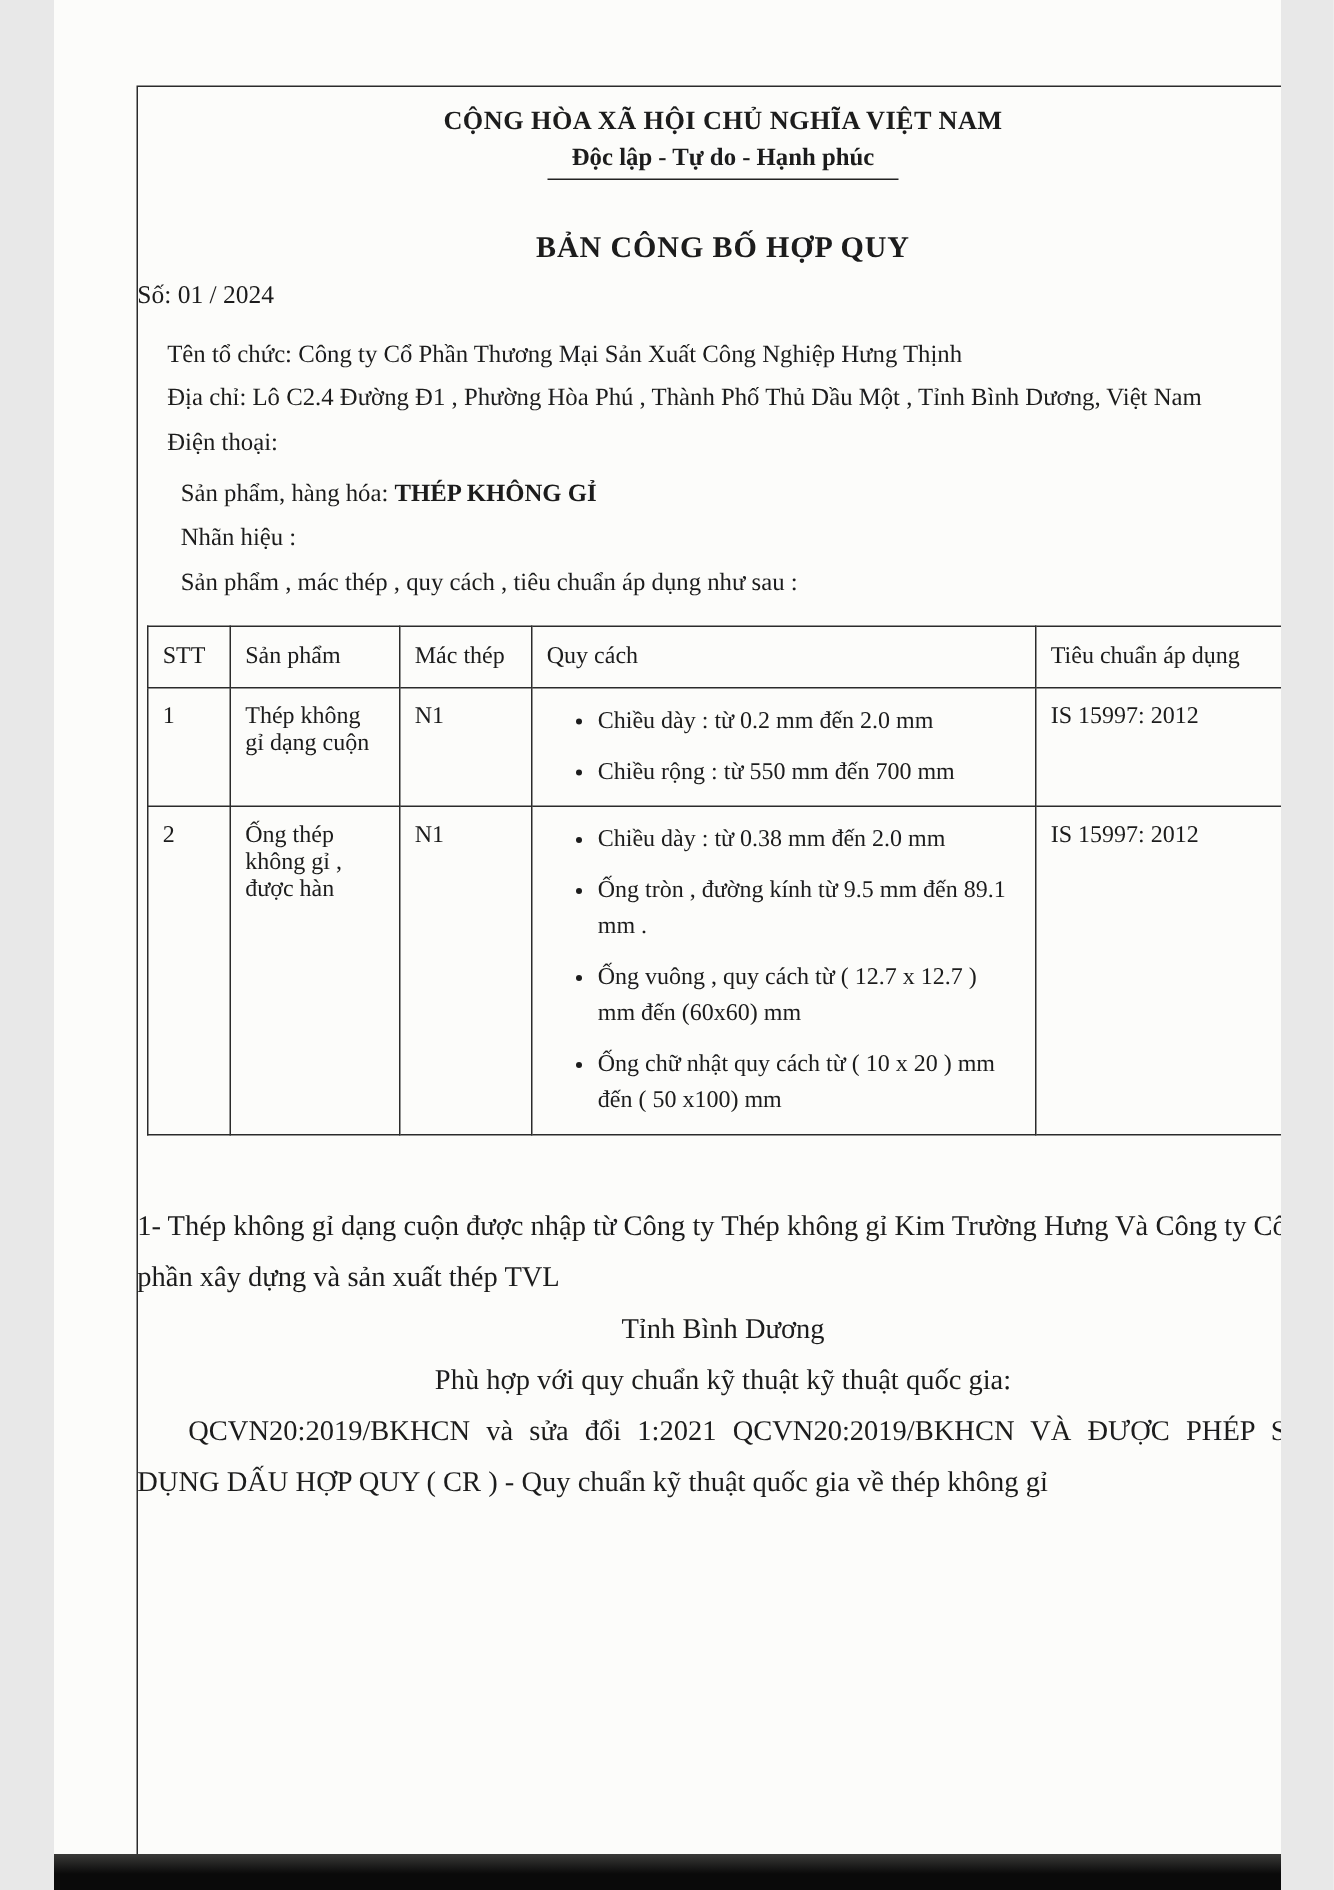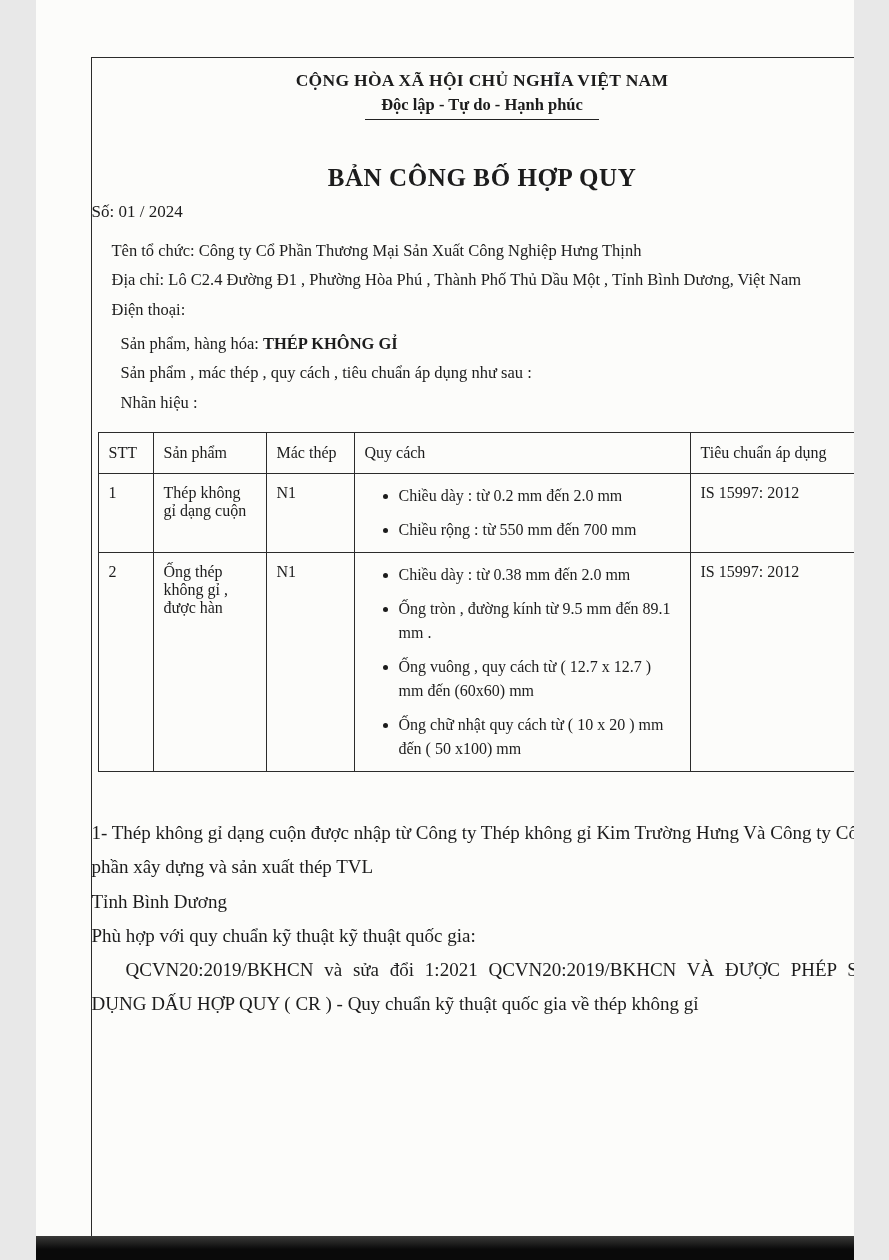--- a/index.html
+++ b/index.html
@@ -26,23 +26,23 @@
     letter-spacing: 0.3px;
   }
   .hdr-motto-wrap { text-align: center; margin: 0; }
   .hdr-motto {
     display: inline-block;
     font-size: 16.5px; font-weight: bold;
     border-bottom: 1.8px solid #222;
     padding: 0 16px 4px 16px;
   }
   .doc-title {
-    margin: 44px 0 0 0;
+    margin: 34px 0 0 0;
     text-align: center;
-    font-size: 25px; font-weight: bold;
+    font-size: 20px; font-weight: bold;
     letter-spacing: 0.6px;
   }
   .doc-number {
     margin: 10px 0 0 0;
     font-size: 17px;
   }
   .info { margin: 14px 18px 0 20px; font-size: 16.5px; line-height: 1.78; }
   .info p { margin: 0; }
   .info .indent { margin-left: 9px; }
   .info .gap-top { margin-top: 5px; }
@@ -68,21 +68,21 @@
   td.c-quy { padding-right: 28px; padding-top: 13px; }
   td.c-sp, td.c-tc { padding-top: 13px; }
   ul.bullets { margin: 0; padding: 0 0 0 34px; }
   ul.bullets li { margin: 0 0 10px 0; line-height: 1.5; }
   ul.bullets li:last-child { margin-bottom: 0; }
 
   .notes { margin-top: 44px; font-size: 19px; line-height: 1.8; }
   .notes p { margin: 0; }
   .note-item { margin: 2px 18px 2px 38px; }
   .note-hang { padding-left: 26px; text-indent: -26px; }
-  .plain-line { margin-left: 38px; }
+  .plain-line { margin-left: 38px; text-align: center; }
   .final-para {
     margin: 0 8px 0 5px;
     text-indent: 34px;
     text-align: justify;
   }
 
   .stamp {
     position: absolute;
     left: 825px; top: 618px;
     width: 240px; height: 240px;
@@ -112,22 +112,22 @@
     <p class="hdr-motto-wrap"><span class="hdr-motto">Độc lập - Tự do - Hạnh phúc</span></p>
 
     <p class="doc-title">BẢN CÔNG BỐ HỢP QUY</p>
     <p class="doc-number">Số: 01 / 2024</p>
 
     <div class="info">
       <p>Tên tổ chức: Công ty Cổ Phần Thương Mại Sản Xuất Công Nghiệp Hưng Thịnh</p>
       <p>Địa chỉ: Lô C2.4 Đường Đ1 , Phường Hòa Phú , Thành Phố Thủ Dầu Một , Tỉnh Bình Dương, Việt Nam</p>
       <p>Điện thoại:</p>
       <p class="indent gap-top"><span>Sản phẩm, hàng hóa:</span> <span class="bold">THÉP KHÔNG GỈ</span></p>
+      <p class="indent">Nhãn hiệu :</p>
       <p class="indent">Sản phẩm , mác thép , quy cách , tiêu chuẩn áp dụng như sau :</p>
-      <p class="indent">Nhãn hiệu :</p>
     </div>
 
     <table class="spec">
       <colgroup>
         <col style="width:55px">
           <col style="width:113px">
           <col style="width:88px">
           <col style="width:336px">
           <col>
       </colgroup>

